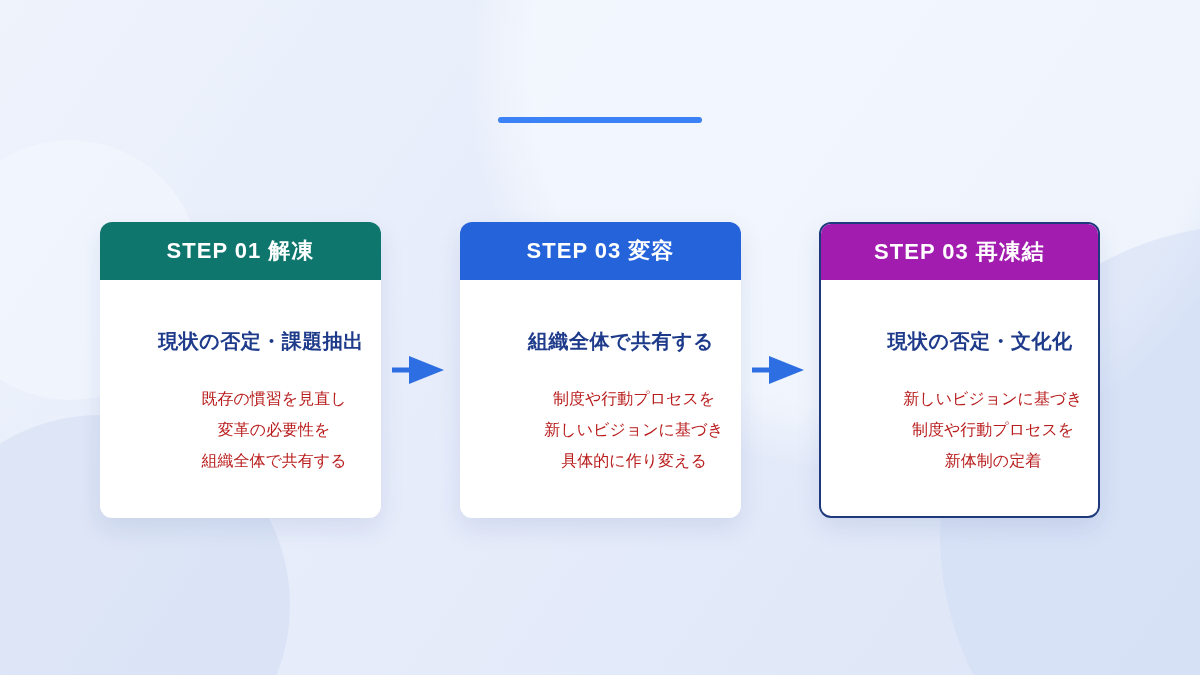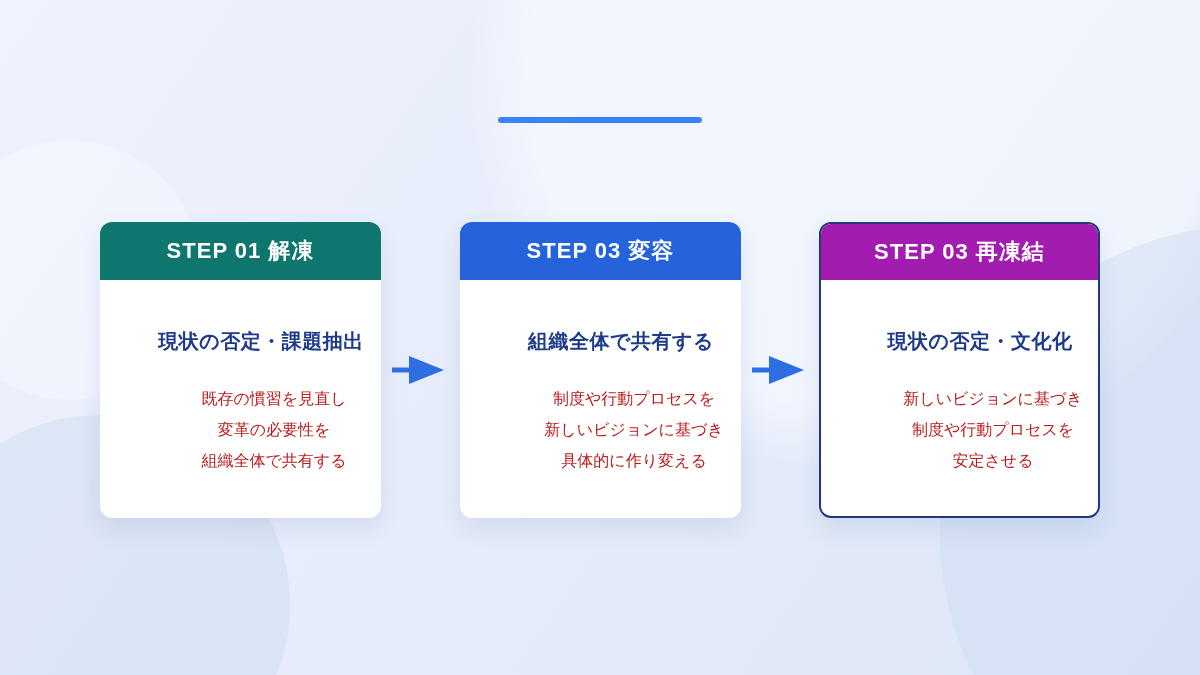--- a/index.html
+++ b/index.html
@@ -155,19 +155,19 @@
     <polygon points="17,2 17,30 52,16" fill="#2e6ee3"></polygon>
   </svg>
 
   <div class="card step-3">
     <div class="card-header">STEP 03 再凍結</div>
     <div class="card-body">
       <div class="card-title">現状の否定・文化化</div>
       <div class="card-lines">
         <div>新しいビジョンに基づき</div>
         <div>制度や行動プロセスを</div>
-        <div>安定させる</div>
+        <div>新体制の定着</div>
       </div>
     </div>
   </div>
 
 
 </div>
 
 </body></html>

